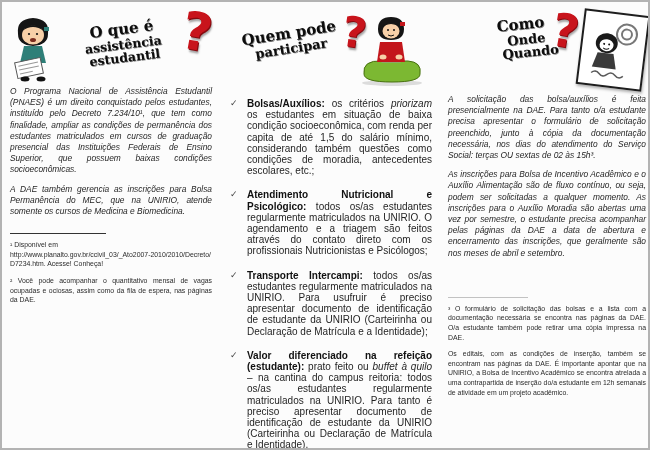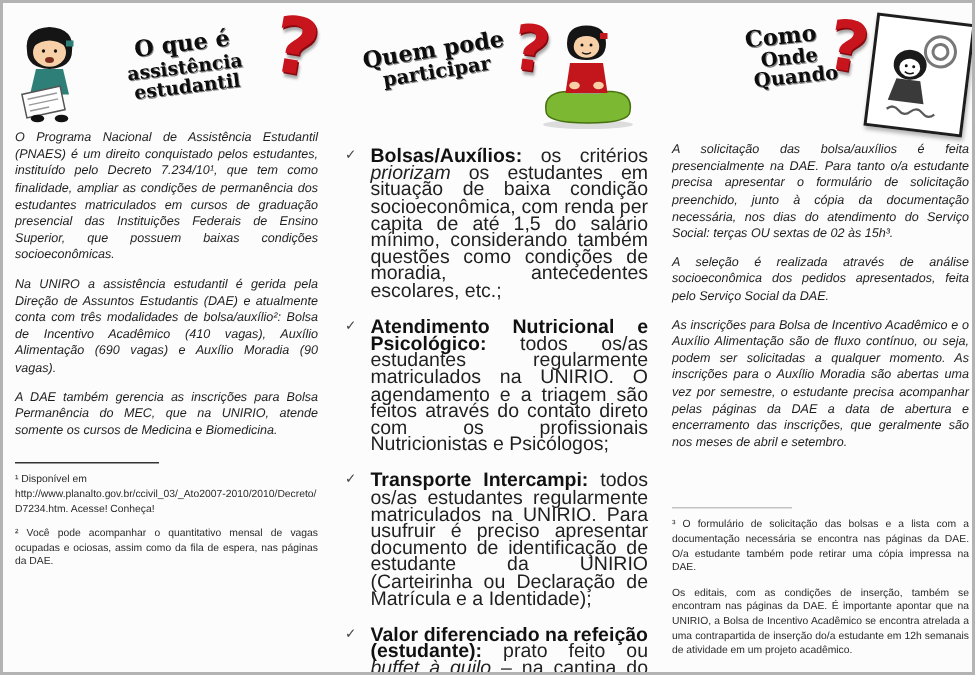--- a/index.html
+++ b/index.html
@@ -18,21 +18,21 @@
   .t2{font-size:12.5px;display:block;}
   .t3{font-size:13px;display:block;}
   .qmark{position:absolute;font-family:"DejaVu Sans",sans-serif;font-weight:800;color:#c8141c;
          text-shadow:1px 1px 0 #87090f,2px 3px 2px rgba(0,0,0,.35);line-height:1;}
 
   
   .para{font-size:8.4px;line-height:11.2px;text-align:justify;margin:0 0 8px 0;font-style:italic;}
   .col2 .bullets{margin-top:6px;}
   .bullet{display:flex;margin-bottom:13px;}
   .check{width:17px;flex:0 0 17px;font-size:9px;color:#444;line-height:11.2px;}
-  .btext{flex:1;font-size:13px;line-height:11.2px;text-align:justify;}
+  .btext{flex:1;font-size:10px;line-height:11.2px;text-align:justify;}
   .blabel{font-weight:bold;color:#111;}
   .ital{font-style:italic;}
 
   
   .fn-rule{border-top:1px solid #333;width:96px;margin:16px 0 6px 0;height:0;}
   .fn-rule.light{border-top:1px solid #c2c2c2;width:80px;margin-top:38px;}
   .fn{font-size:6.9px;line-height:9.6px;text-align:justify;margin:0 0 7px 0;color:#2a2a2a;}
   .fn .url{display:block;word-break:break-all;}
 
   
@@ -66,21 +66,20 @@
         <ellipse cx="31" cy="63" rx="4.5" ry="2.5" fill="#111"></ellipse>
       </svg>
       <div class="hdr-title" style="left:44px;top:12px;width:138px;transform:rotate(-7deg);">
         <span class="t1">O que é</span>
         <span class="t2">assistência estudantil</span>
       </div>
       <span class="qmark" style="right:0;top:-4px;font-size:52px;transform:rotate(10deg);">?</span>
     </div>
 
     <p class="para">O Programa Nacional de Assistência Estudantil (PNAES) é um direito conquistado pelos estudantes, instituído pelo Decreto 7.234/10¹, que tem como finalidade, ampliar as condições de permanência dos estudantes matriculados em cursos de graduação presencial das Instituições Federais de Ensino Superior, que possuem baixas condições socioeconômicas.</p>
-    <p class="para">Na UNIRO a assistência estudantil é gerida pela Direção de Assuntos Estudantis (DAE) e atualmente conta com três modalidades de bolsa/auxílio²: Bolsa de Incentivo Acadêmico (410 vagas), Auxílio Alimentação (690 vagas) e Auxílio Moradia (90 vagas).</p>
     <p class="para">A DAE também gerencia as inscrições para Bolsa Permanência do MEC, que na UNIRIO, atende somente os cursos de Medicina e Biomedicina.</p>
 
     <div class="fn-rule"></div>
     <p class="fn">
       <span>¹ Disponível em</span>
       <span class="url">http://www.planalto.gov.br/ccivil_03/_Ato2007-2010/2010/Decreto/D7234.htm. Acesse! Conheça!</span>
     </p>
     <p class="fn">² Você pode acompanhar o quantitativo mensal de vagas ocupadas e ociosas, assim como da fila de espera, nas páginas da DAE.</p>
   </div>
 
@@ -153,21 +152,20 @@
           <circle cx="17.5" cy="27" r="1" fill="#111"></circle>
             <circle cx="22.5" cy="27" r="1" fill="#111"></circle>
           <path d="M17 31 Q20 33 23 31" stroke="#111" stroke-width="1" fill="none"></path>
           <path d="M12 36 L28 36 L32 51 L8 51 Z" fill="#3a3a3a"></path>
           <path d="M8 57 q4 -4 8 0 q4 4 8 0 q4 -4 8 0 q4 4 8 0" stroke="#5a5a5a" stroke-width="1.5" fill="none"></path>
         </svg>
       </div>
     </div>
 
     <p class="para">A solicitação das bolsa/auxílios é feita presencialmente na DAE. Para tanto o/a estudante precisa apresentar o formulário de solicitação preenchido, junto à cópia da documentação necessária, nos dias do atendimento do Serviço Social: terças OU sextas de 02 às 15h³.</p>
-    <p class="para">A seleção é realizada através de análise socioeconômica dos pedidos apresentados, feita pelo Serviço Social da DAE.</p>
     <p class="para">As inscrições para Bolsa de Incentivo Acadêmico e o Auxílio Alimentação são de fluxo contínuo, ou seja, podem ser solicitadas a qualquer momento. As inscrições para o Auxílio Moradia são abertas uma vez por semestre, o estudante precisa acompanhar pelas páginas da DAE a data de abertura e encerramento das inscrições, que geralmente são nos meses de abril e setembro.</p>
 
     <div class="fn-rule light"></div>
     <p class="fn">³ O formulário de solicitação das bolsas e a lista com a documentação necessária se encontra nas páginas da DAE. O/a estudante também pode retirar uma cópia impressa na DAE.</p>
     <p class="fn">Os editais, com as condições de inserção, também se encontram nas páginas da DAE. É importante apontar que na UNIRIO, a Bolsa de Incentivo Acadêmico se encontra atrelada a uma contrapartida de inserção do/a estudante em 12h semanais de atividade em um projeto acadêmico.</p>
   </div>
 
 </div>
 
 </body></html>

